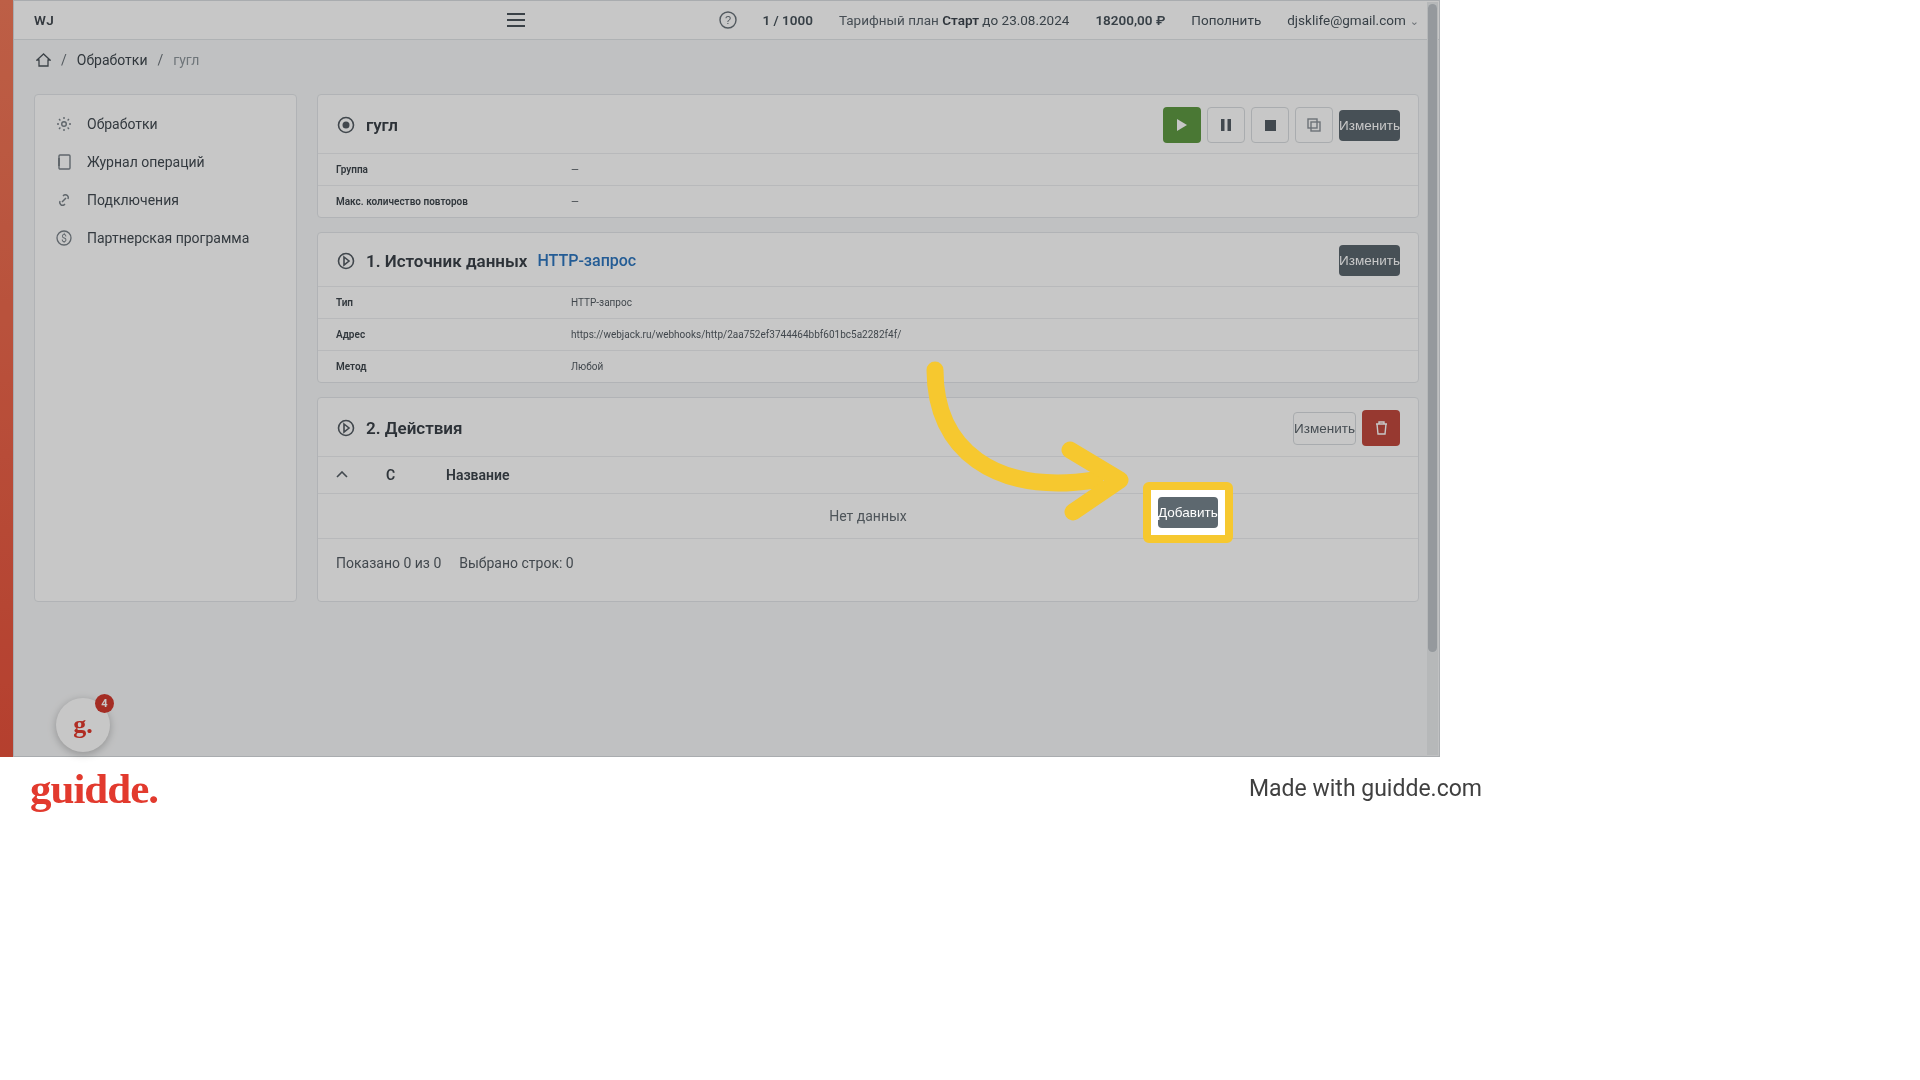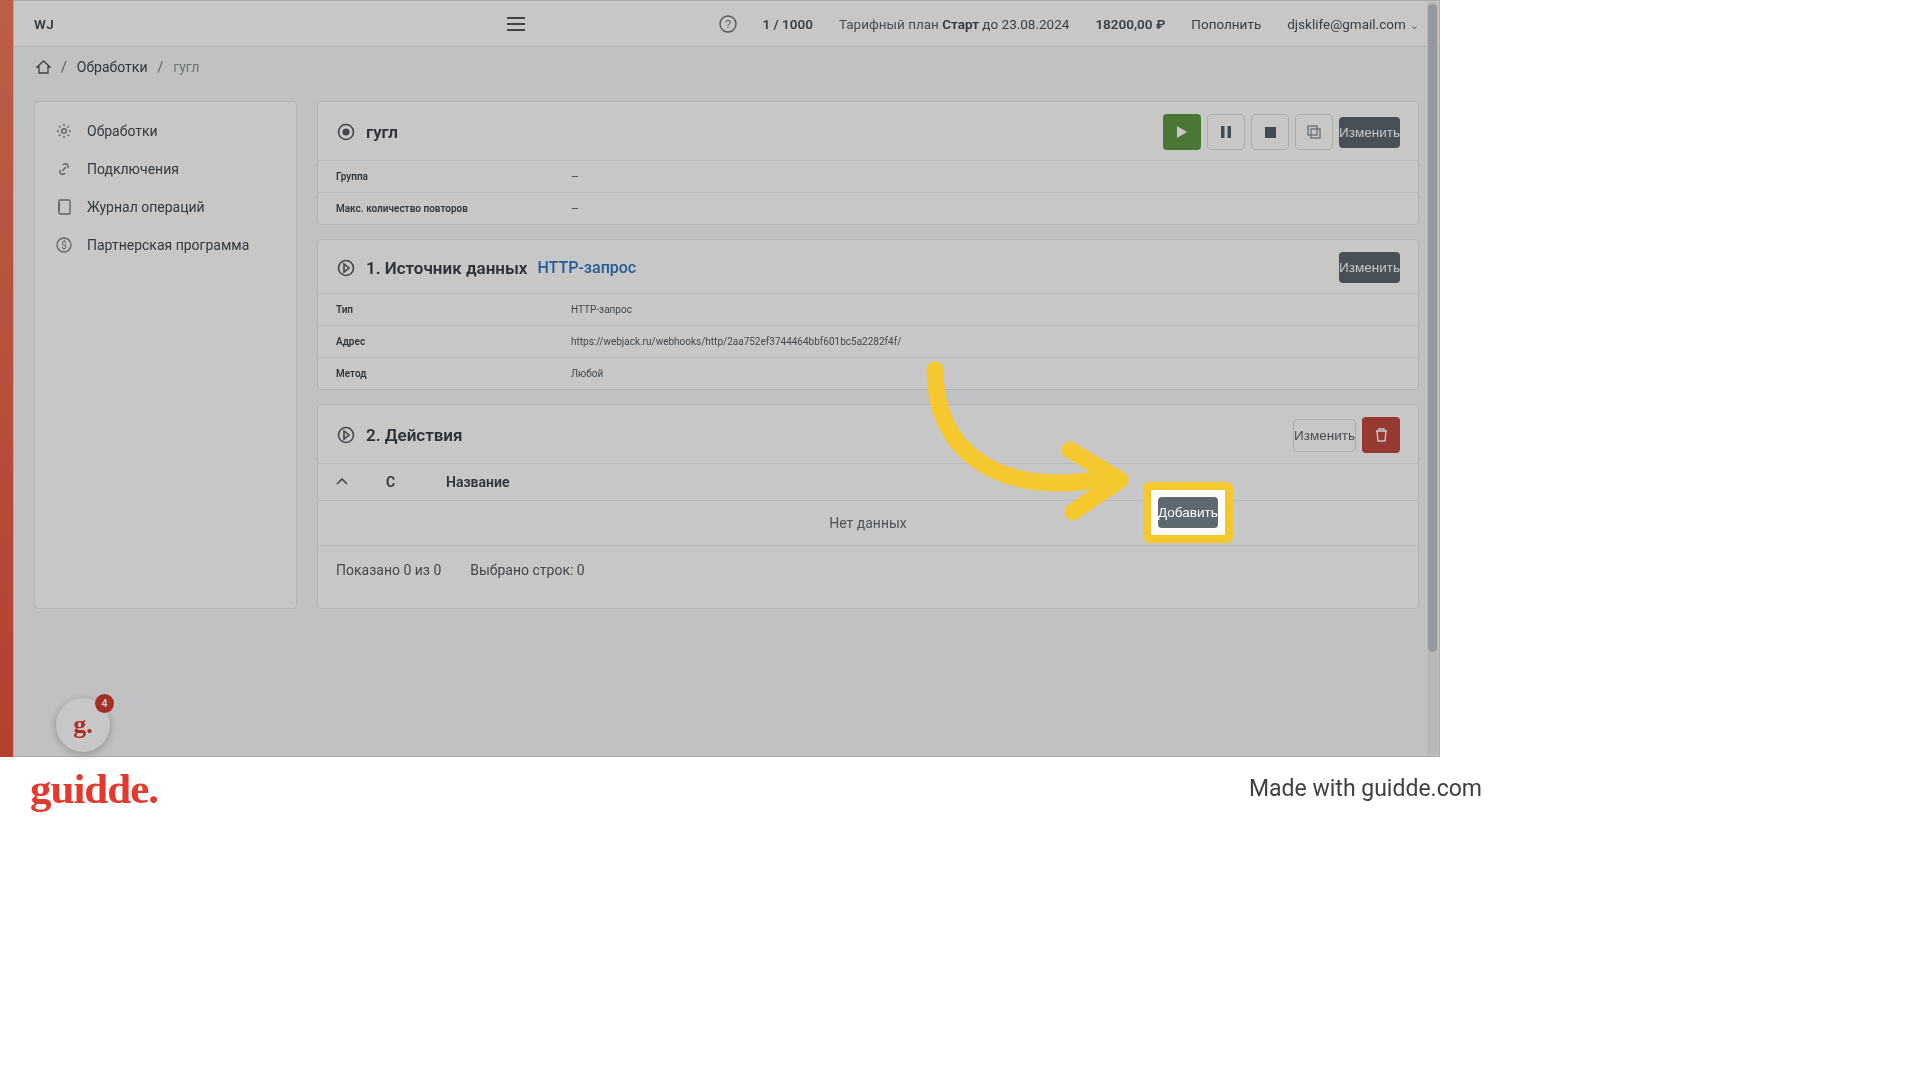--- a/index.html
+++ b/index.html
@@ -29,21 +29,21 @@
 }
 .overlay-dim {
   position: absolute;
   left: 0; top: 0; right: 72px; bottom: 63px;
   background: rgba(0,0,0,0.22);
   pointer-events: none;
   z-index: 5;
 }
 
 .topbar {
-  height: 46px;
+  height: 39px;
   border-bottom: 1px solid #e1e4e7;
   display: flex;
   align-items: center;
   padding: 0 20px;
   background: #fff;
   font-size: 13.5px;
   color: #48535b;
 }
 .topbar .logo { font-weight:600; color:#434a51; letter-spacing:0.5px; margin-right: auto; }
 .topbar .menu-icon { margin-left: 259px; margin-right: auto; }
@@ -146,21 +146,21 @@
   font-size:14px;font-weight:600;color:#3d454c;
   gap:30px;
 }
 .tbl-head .col-sort{width:20px;}
 .tbl-head .col-c{width:30px;}
 .tbl-empty{
   text-align:center;padding:14px 0;color:#656d74;font-size:14px;
   border-bottom:1px solid #eceef0;
 }
 .tbl-foot{
-  padding:16px 18px 30px;font-size:14px;color:#555d64;display:flex;gap:29px;
+  padding:16px 18px 30px;font-size:14px;color:#555d64;display:flex;gap:18px;
 }
 
 .highlight-box {
   position:absolute;
   z-index:10;
   border:8px solid #f6c82f;
   background:#fff;
   border-radius:6px;
   padding:7px;
   display:flex;
@@ -266,34 +266,34 @@
           <span class="ico">
             <svg width="16" height="16" viewBox="0 0 16 16">
                 <circle cx="8" cy="8" r="2.3" fill="none" stroke="#7b838a" stroke-width="1.4"></circle>
                 <path d="M8 1v2M8 13v2M1 8h2M13 8h2M3 3l1.4 1.4M11.6 11.6L13 13M13 3l-1.4 1.4M4.4 11.6L3 13" stroke="#7b838a" stroke-width="1.4"></path>
               </svg>
           </span>
           <span>Обработки</span>
         </div>
         <div class="sb-item">
           <span class="ico">
-            <svg width="16" height="16" viewBox="0 0 16 16">
-                <path d="M6 10l4-4M4 9a3 3 0 0 0 4 4l1-1M12 7a3 3 0 0 0-4-4l-1 1" fill="none" stroke="#7b838a" stroke-width="1.5"></path>
-              </svg>
-          </span>
-          <span>Подключения</span>
-        </div>
-        <div class="sb-item">
-          <span class="ico">
             <svg width="15" height="16" viewBox="0 0 15 16">
                 <rect x="2" y="1" width="11" height="14" rx="1" fill="none" stroke="#7b838a" stroke-width="1.4"></rect>
                 <path d="M2 4v8" stroke="#7b838a" stroke-width="2"></path>
               </svg>
           </span>
           <span>Журнал операций</span>
+        </div>
+        <div class="sb-item">
+          <span class="ico">
+            <svg width="16" height="16" viewBox="0 0 16 16">
+                <path d="M6 10l4-4M4 9a3 3 0 0 0 4 4l1-1M12 7a3 3 0 0 0-4-4l-1 1" fill="none" stroke="#7b838a" stroke-width="1.5"></path>
+              </svg>
+          </span>
+          <span>Подключения</span>
         </div>
         <div class="sb-item">
           <span class="ico">
             <svg width="16" height="16" viewBox="0 0 16 16">
                 <circle cx="8" cy="8" r="7" fill="none" stroke="#7b838a" stroke-width="1.3"></circle>
                 <text x="8" y="12" text-anchor="middle" font-size="10" fill="#7b838a">$</text>
               </svg>
           </span>
           <span>Партнерская программа</span>
         </div>

